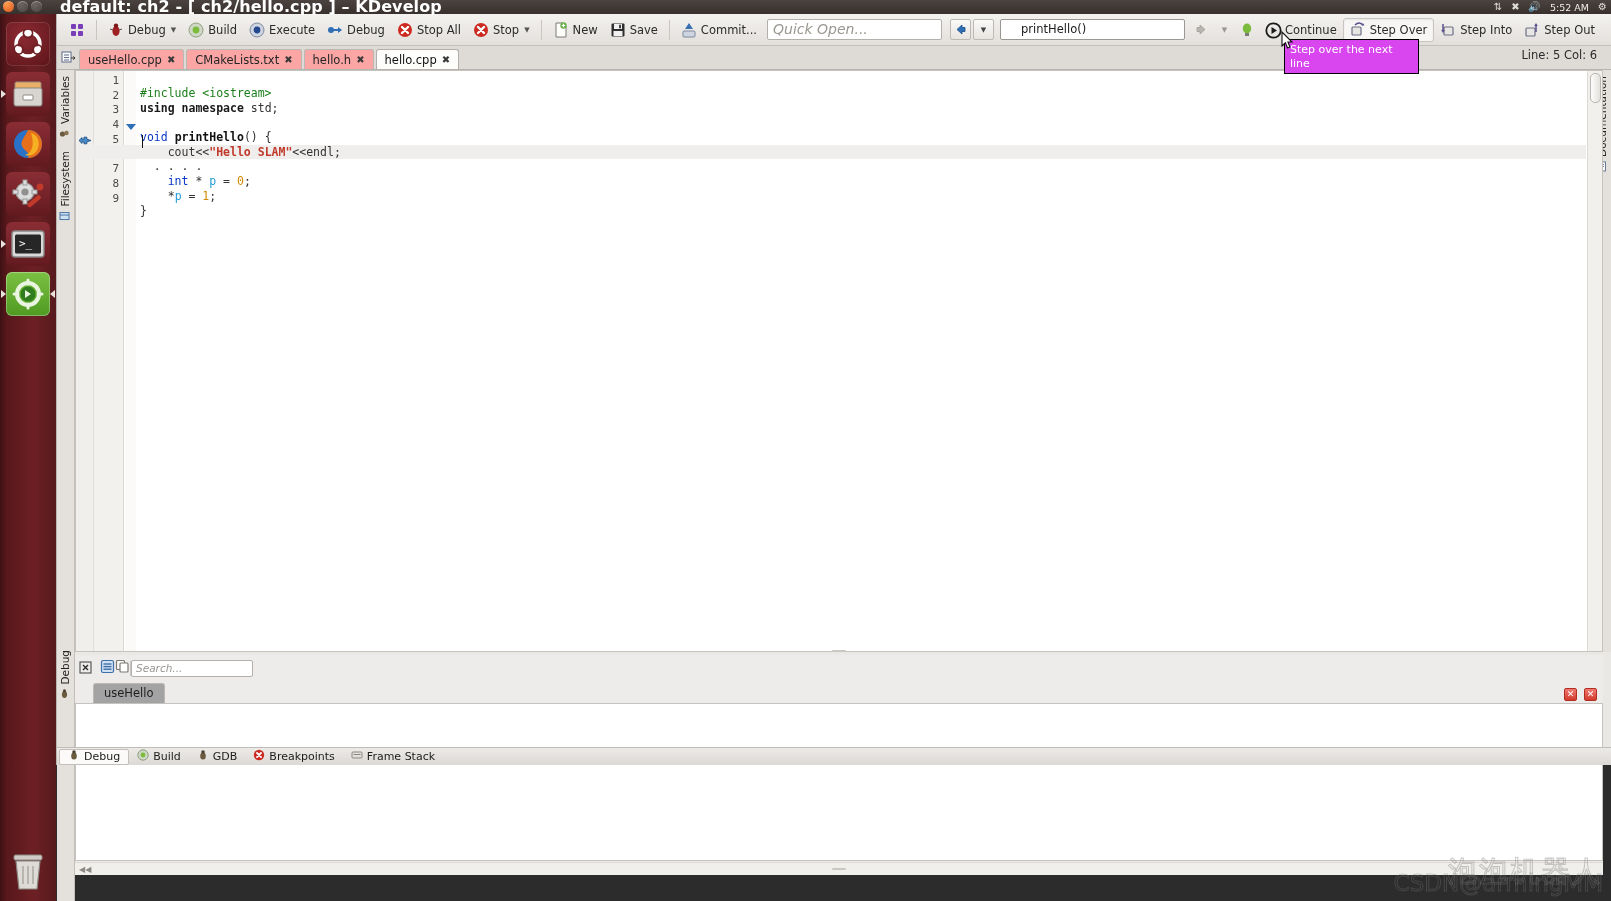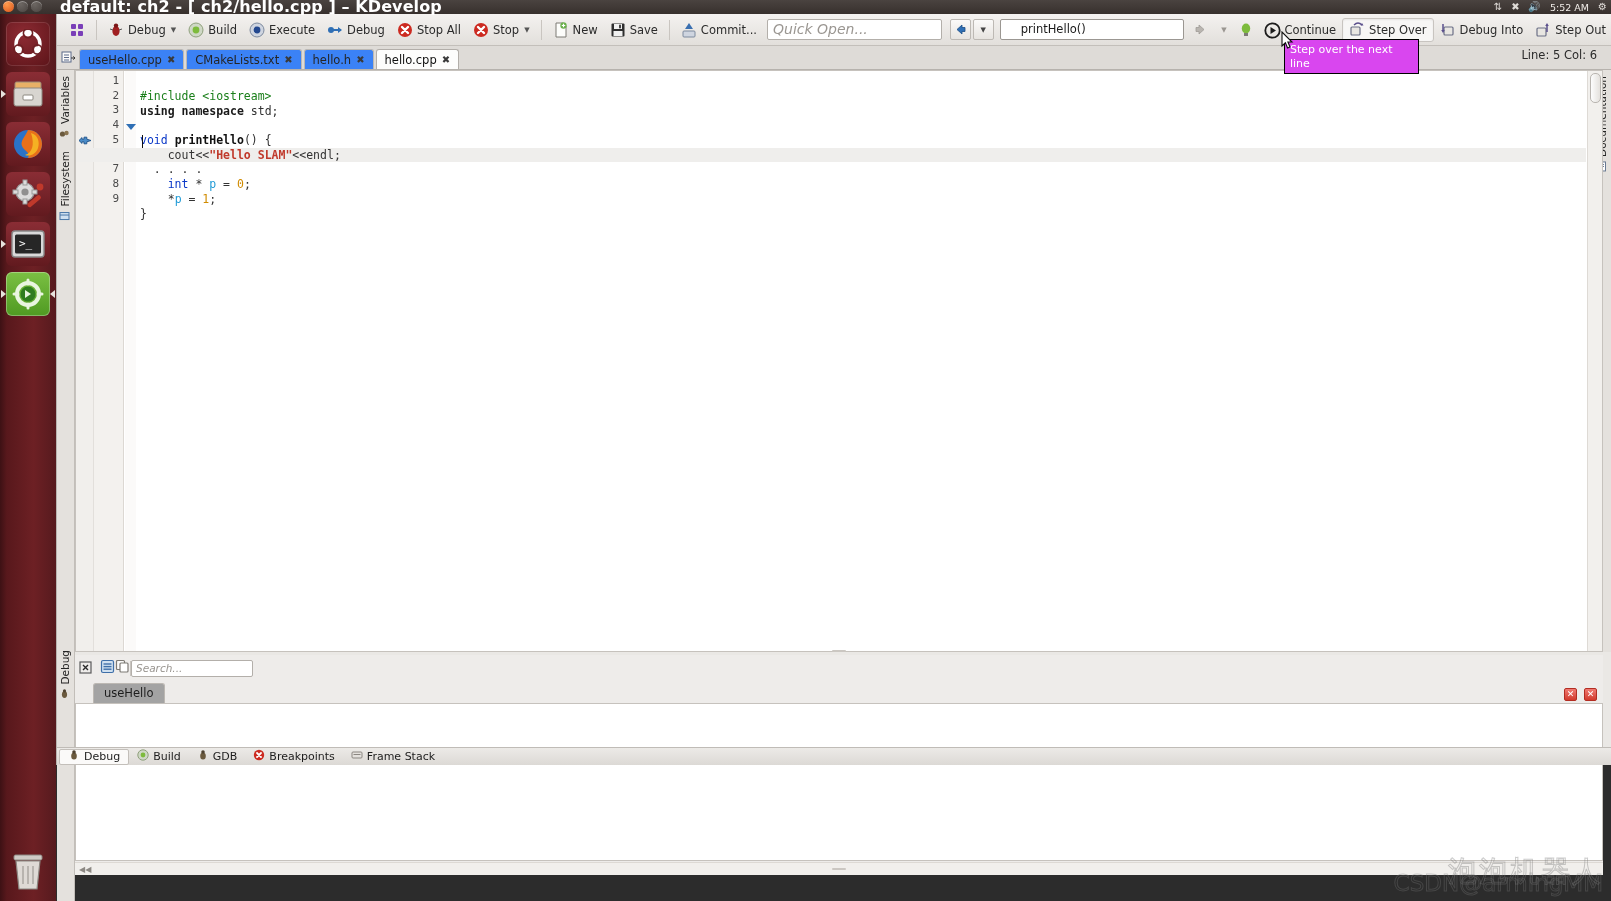--- a/index.html
+++ b/index.html
@@ -62,21 +62,21 @@
   .navbtn{width:21px;height:21px;border:1px solid #bdb9b4;border-radius:2px;
     background:linear-gradient(to bottom,#fbfaf9,#e7e4e0);
     display:flex;align-items:center;justify-content:center;}
   .navbtn.flat{border:none;background:transparent;}
 
   
   #tabbar{position:absolute;left:0;top:32px;width:1555px;height:24px;
     background:#dedbd7;border-bottom:1px solid #b6b2ad;display:flex;align-items:flex-end;}
   #tabbar .tb-left{width:22px;height:24px;display:flex;align-items:center;justify-content:center;}
   .dtab{height:20px;display:flex;align-items:center;gap:5px;padding:0 8px;
-    font-size:11.5px;color:#252525;background:#3b82f6;border:1px solid #bcb8b3;
+    font-size:11.5px;color:#252525;background:#fca5a5;border:1px solid #bcb8b3;
     border-bottom:none;border-radius:3px 3px 0 0;margin-right:2px;}
   .dtab.active{background:#fdfdfc;border-color:#b2aea9;color:#111;}
   .xg{font-size:10px;color:#3a3a3a;font-weight:bold;line-height:1;}
   #linecol{position:absolute;right:14px;top:34px;font-size:11.5px;color:#2b2b2b;}
 
   
   .vbar{position:absolute;top:56px;width:18px;background:#e4e1dd;
     border-right:1px solid #c2beb9;}
   #vbar-left{left:0;height:831px;}
   .vtab{writing-mode:vertical-rl;transform:rotate(180deg);font-size:10.5px;
@@ -88,21 +88,21 @@
   
   #editor{position:absolute;left:18px;top:56px;width:1528px;height:582px;background:#fff;
     border:1px solid #c6c2bd;}
   #icon-border{position:absolute;left:0;top:0;width:18px;height:100%;background:#f1efec;
     border-right:1px solid #e2dfdb;}
   #lineno{position:absolute;left:18px;top:0;width:30px;height:100%;background:#f3f1ee;
     border-right:1px solid #dcd8d3;text-align:right;padding-top:3px;
     font-family:"DejaVu Sans Mono","Liberation Mono",monospace;font-size:11px;color:#4b4b4b;}
   #lineno div{height:14.7px;padding-right:4px;line-height:14.7px;}
   #foldbar{position:absolute;left:49px;top:0;width:11px;height:100%;background:#fbfaf9;}
-  #codearea{position:absolute;left:60px;top:0;right:16px;height:100%;padding-top:18px;
+  #codearea{position:absolute;left:60px;top:12px;right:16px;height:100%;padding-top:3px;
     font-family:"DejaVu Sans Mono","Liberation Mono",monospace;font-size:11.5px;
     white-space:pre;line-height:14.7px;color:#1a1a1a;}
   .cl{height:14.7px;line-height:14.7px;padding-left:4px;}
   .cl.cur{background:#efeeec;margin-left:-60px;padding-left:64px;
     width:calc(100% + 60px);}
   .k-pre{color:#1a7f1a;}     
   .k-inc{color:#1a7f1a;}
   .k-kw{color:#1a1a1a;font-weight:bold;}
   .k-type{color:#0a38c8;}
   .k-str{color:#c0392b;font-weight:bold;}
@@ -457,21 +457,21 @@
     </div>
 
     <div class="tbtn">
       <span class="ic16">
         <svg width="16" height="16" viewBox="0 0 16 16">
             <rect x="4" y="5" width="9" height="8" rx="1" fill="#e8e6e2" stroke="#6b6f86" stroke-width="1.2"></rect>
         <path d="M3 2 L3 9" stroke="#5a4f8c" stroke-width="1.5"></path>
             <path d="M1.2 8 L3 11 L4.8 8 Z" fill="#5a4f8c"></path>
           </svg>
       </span>
-      <span>Debug Into</span>
+      <span>Step Into</span>
     </div>
 
     <div class="tbtn">
       <span class="ic16">
         <svg width="16" height="16" viewBox="0 0 16 16">
             <rect x="2" y="6" width="9" height="8" rx="1" fill="#e8e6e2" stroke="#6b6f86" stroke-width="1.2"></rect>
         <path d="M12 10 L12 3" stroke="#5a4f8c" stroke-width="1.5"></path>
             <path d="M10.2 4 L12 1 L13.8 4 Z" fill="#5a4f8c"></path>
           </svg>
       </span>

